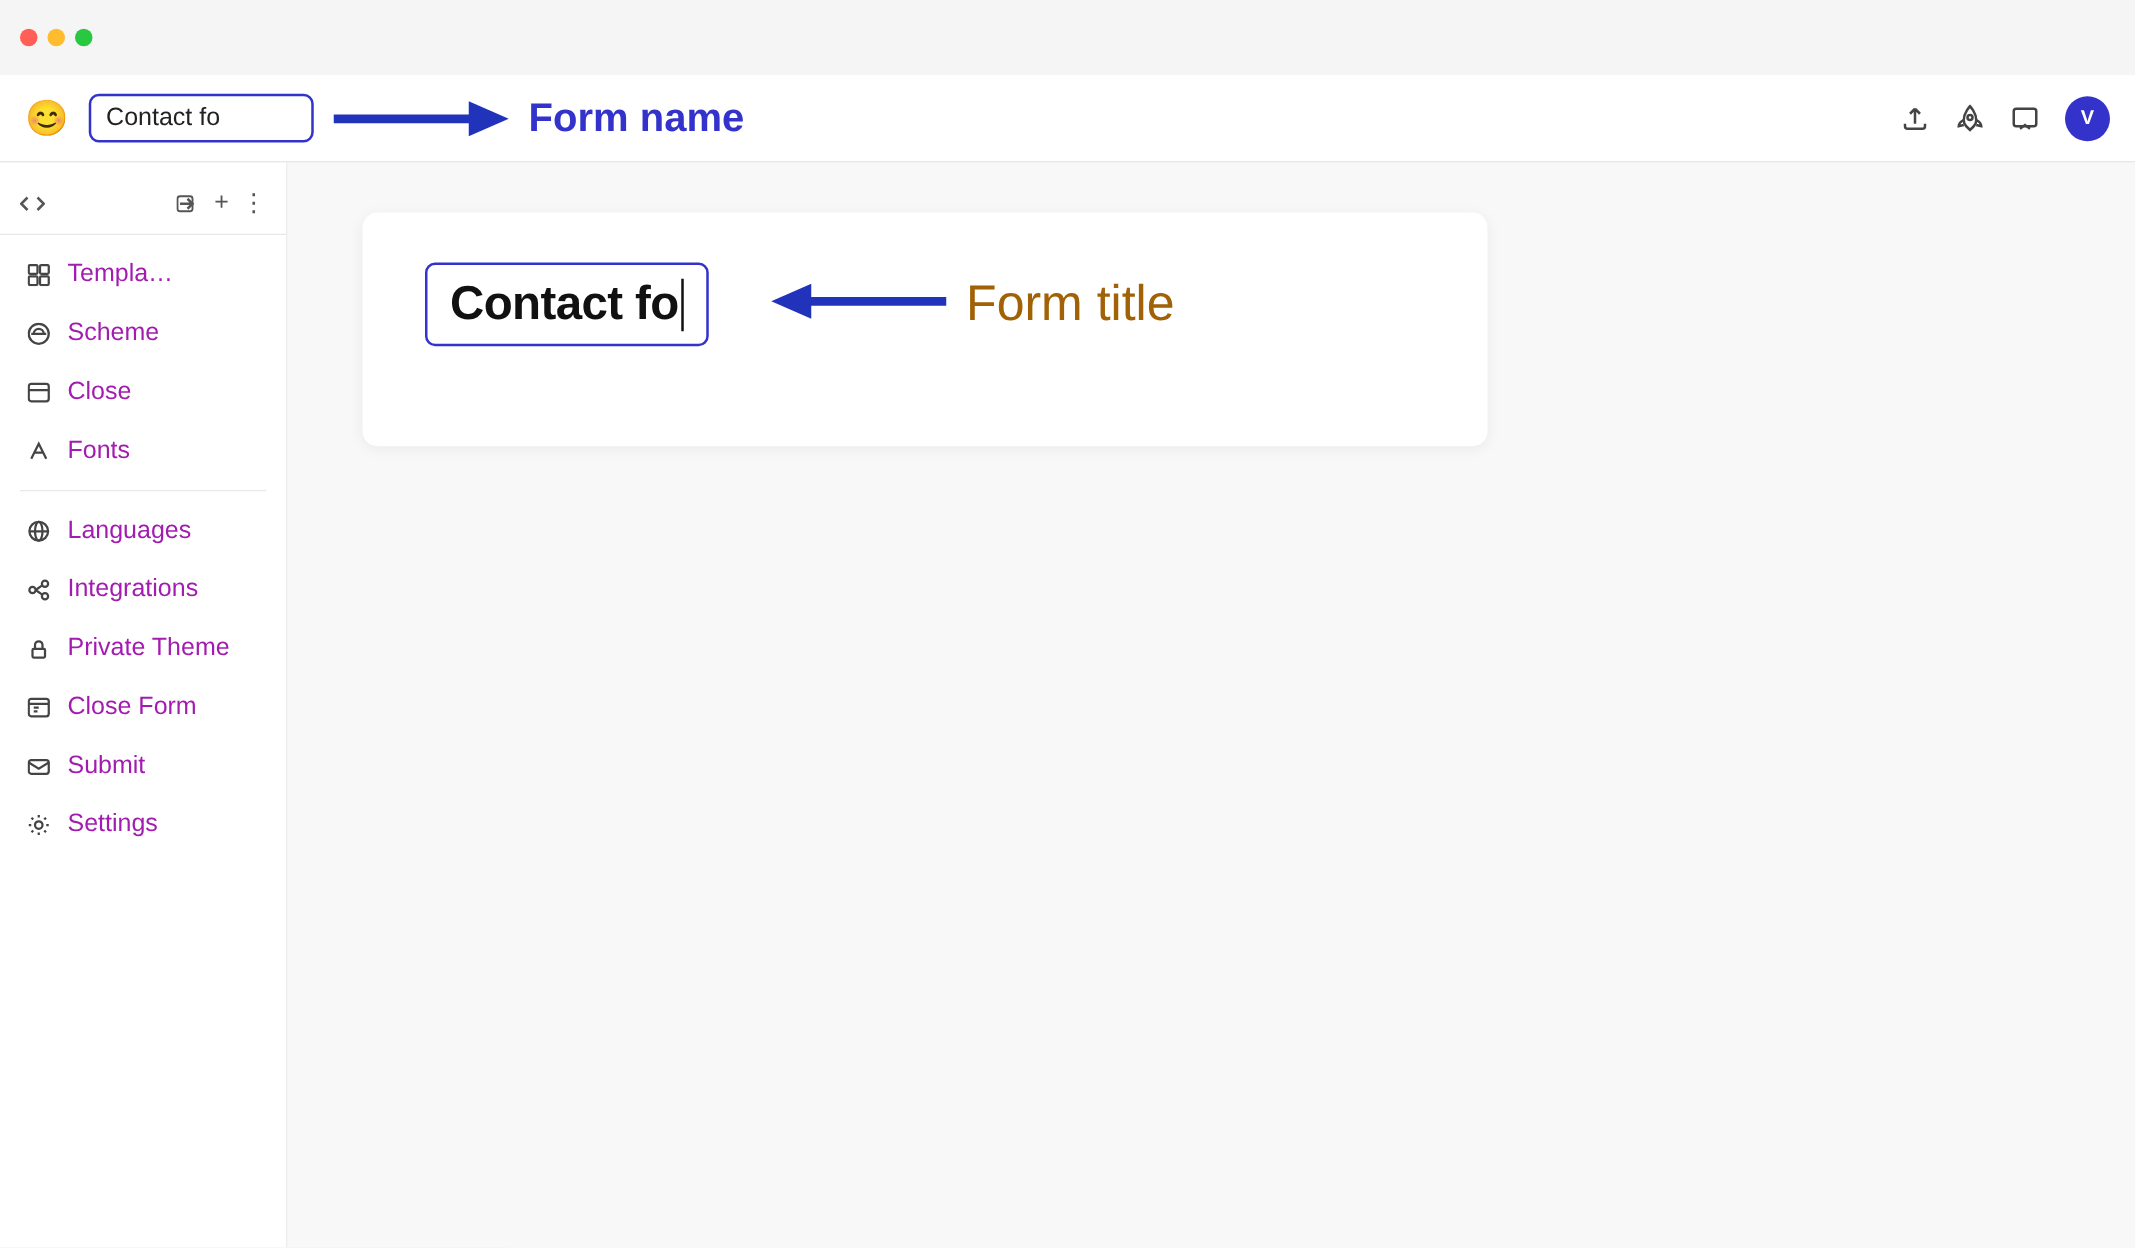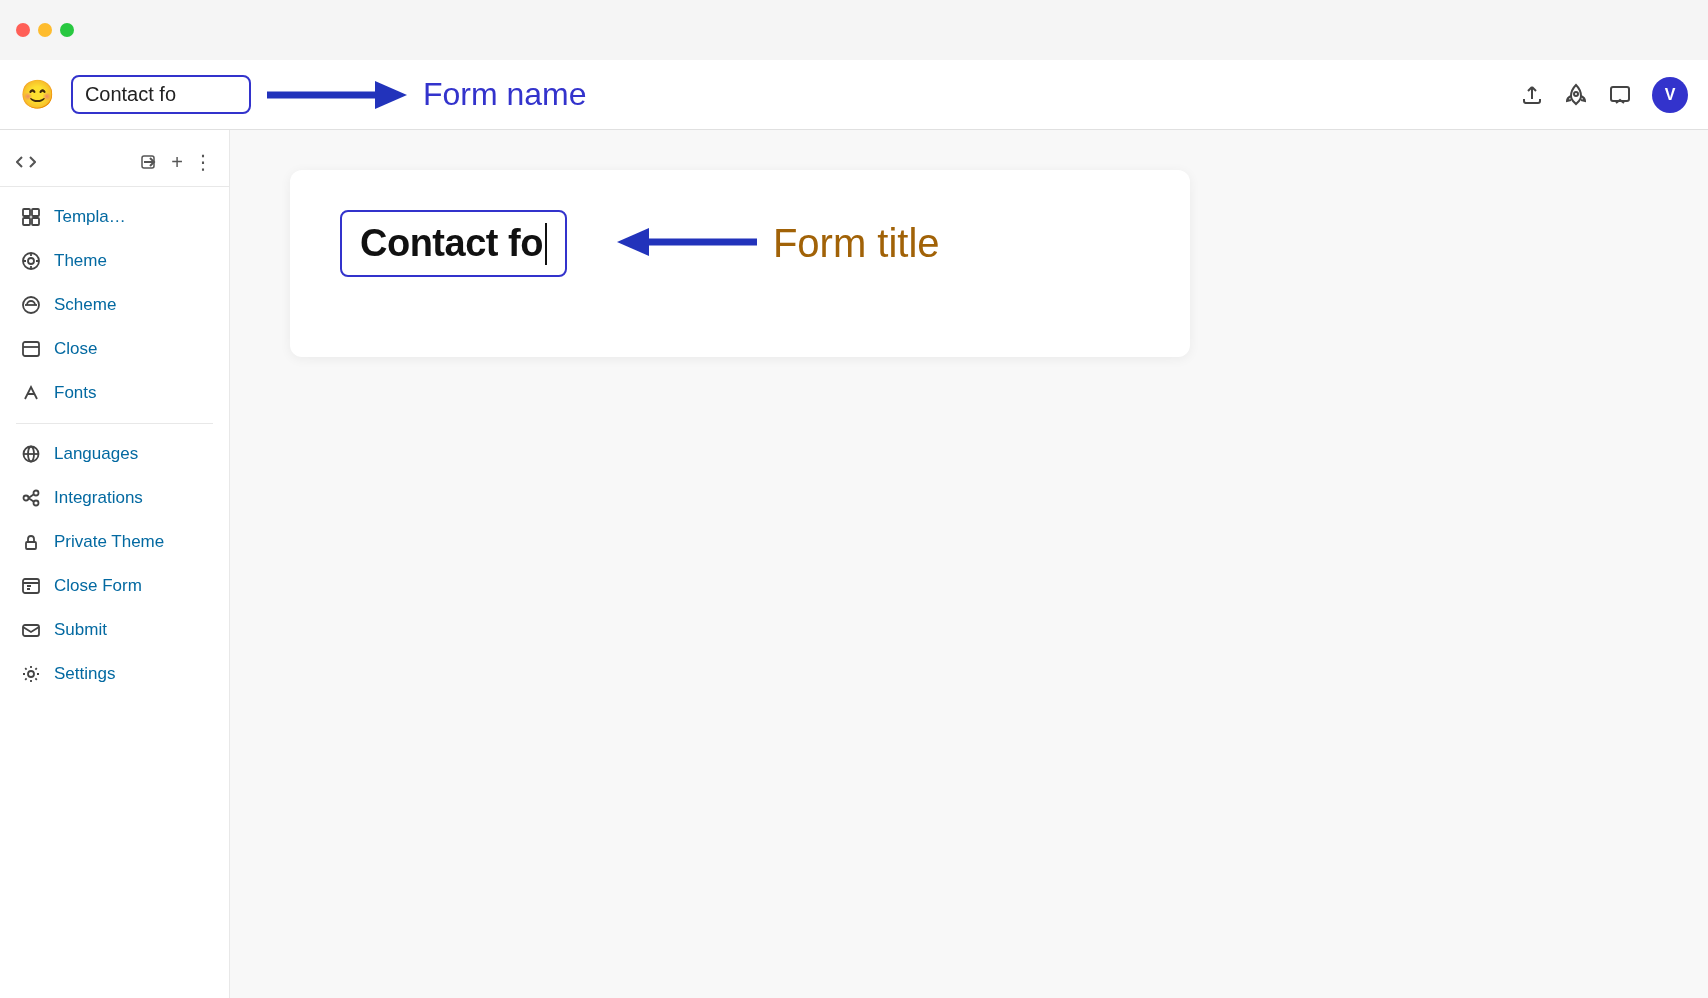--- a/index.html
+++ b/index.html
@@ -63,21 +63,21 @@
     .arrow-right {
       display: flex;
       align-items: center;
     }
     .arrow-right svg {
       width: 140px;
       height: 36px;
     }
     .header-label-text {
       font-size: 32px;
-      font-weight: 400;
+      font-weight: 700;
       color: #3333cc;
     }
     .header-actions {
       display: flex;
       align-items: center;
       gap: 20px;
       margin-left: auto;
     }
     .header-icon-btn {
       background: none;
@@ -136,22 +136,22 @@
       color: #555;
       font-size: 18px;
       display: flex;
       align-items: center;
     }
     .sidebar-item {
       display: flex;
       gap: 12px;
       padding: 12px 20px;
       cursor: pointer;
-      color: #0369a1;
-      font-size: 17px;
+      color: #a21caf;
+      font-size: 20px;
       border-radius: 0;
       transition: background 0.15s;
     }
     .sidebar-item .icon {
       font-size: 18px;
       color: #444;
       width: 22px;
       display: flex;
       align-items: center;
       justify-content: center;
@@ -329,30 +329,20 @@
         <svg width="18" height="18" viewBox="0 0 18 18" fill="none" stroke="#444" stroke-width="1.8">
           <rect x="1" y="1" width="7" height="7" rx="1"></rect>
           <rect x="10" y="1" width="7" height="7" rx="1"></rect>
           <rect x="1" y="10" width="7" height="7" rx="1"></rect>
           <rect x="10" y="10" width="7" height="7" rx="1"></rect>
         </svg>
       </span>
       <span>Templa…</span>
     </div>
 
-    <div class="sidebar-item">
-      <span class="icon">
-        <svg width="18" height="18" viewBox="0 0 18 18" fill="none" stroke="#444" stroke-width="1.8">
-          <circle cx="9" cy="9" r="8"></circle>
-          <circle cx="9" cy="9" r="3"></circle>
-          <path d="M9 1v3M9 14v3M1 9h3M14 9h3"></path>
-        </svg>
-      </span>
-      <span>Theme</span>
-    </div>
 
     <div class="sidebar-item">
       <span class="icon">
         <svg width="18" height="18" viewBox="0 0 18 18" fill="none" stroke="#444" stroke-width="1.8">
           <circle cx="9" cy="9" r="8"></circle>
           <path d="M5 9a4 4 0 018 0"></path>
           <path d="M3 9h12"></path>
         </svg>
       </span>
       <span>Scheme</span>

